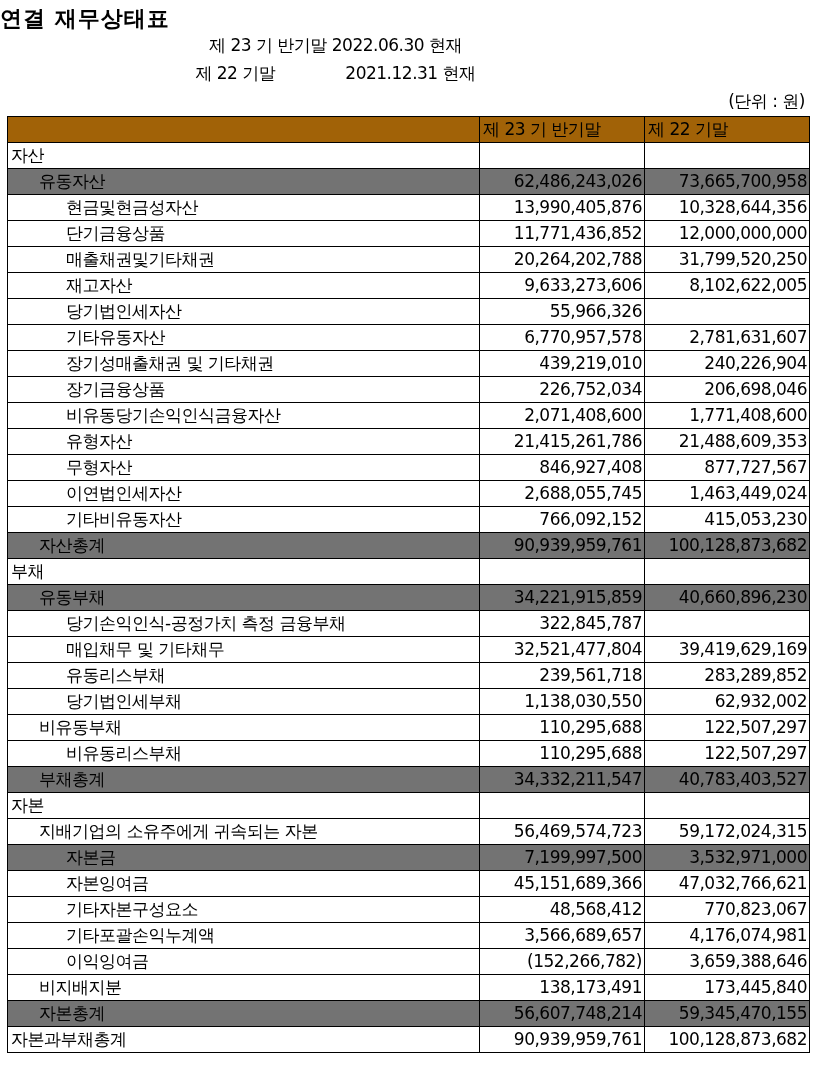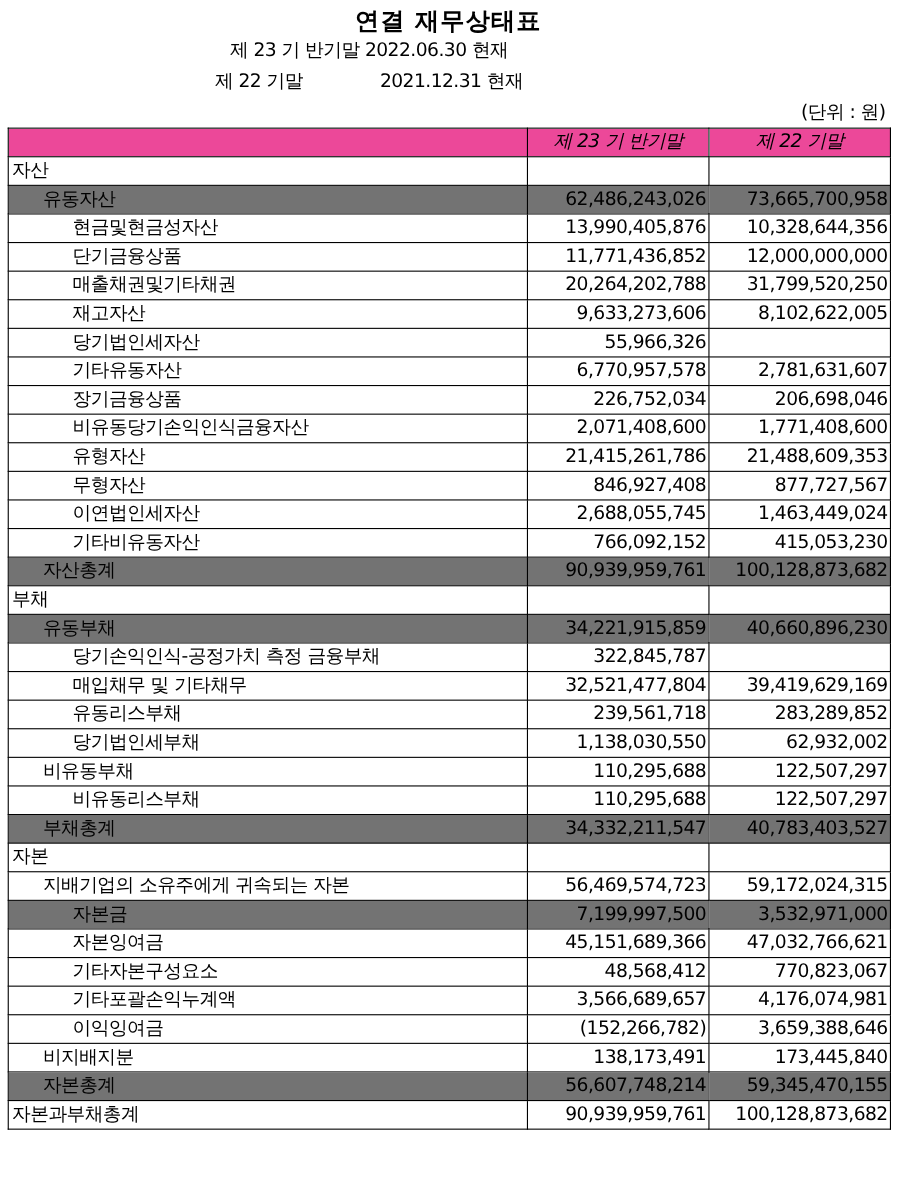--- a/index.html
+++ b/index.html
@@ -1,25 +1,25 @@
 <!DOCTYPE html>
 <html><head>
 <meta charset="utf-8">
 <style>
   html, body { margin: 0; padding: 0; background: #ffffff; }
   body { width: 815px; height: 1083px; position: relative; font-family: "DejaVu Sans", sans-serif; color: #000; overflow: hidden; }
-  .title { position: absolute; left: 0; width: 815px; text-align: center; top: 4px; font-size: 22px; font-weight: bold; letter-spacing: 1px; }
+  .title { position: absolute; left: 0; width: 815px; text-align: left; top: 4px; font-size: 22px; font-weight: bold; letter-spacing: 1px; }
   .subtitle { position: absolute; left: 0; width: 671px; text-align: center; font-size: 17px; letter-spacing: -0.5px; }
   .sub1 { top: 34px; }
   .sub2 { top: 62px; }
   .sub2 .gap { display: inline-block; width: 70px; }
   .unit { position: absolute; right: 10px; top: 90px; font-size: 17px; letter-spacing: -0.5px; }
   table { position: absolute; left: 7px; top: 116px; width: 802px; border-collapse: collapse; table-layout: fixed; }
   td, th { border: 1px solid #000; height: 25px; padding: 0 3px; font-size: 17px; font-weight: normal; white-space: nowrap; overflow: hidden; letter-spacing: -0.5px; line-height: 25px; }
-  th { background: #ec4899; text-align: center; font-style: italic; }
+  th { background: #a16207; text-align: left; }
   td.num { text-align: right; padding-right: 2px; }
   td.lbl { text-align: left; }
   tr.hl td { background: #737373; }
   .i0 { padding-left: 3px; }
   .i1 { padding-left: 31px; }
   .i2 { padding-left: 58px; }
   col.c1 { width: 472px; }
   col.c2 { width: 165px; }
   col.c3 { width: 165px; }
 </style>
@@ -79,20 +79,25 @@
         <td class="lbl i2">당기법인세자산</td>
         <td class="num">55,966,326</td>
         <td class="num"></td>
       </tr>
       <tr>
         <td class="lbl i2">기타유동자산</td>
         <td class="num">6,770,957,578</td>
         <td class="num">2,781,631,607</td>
       </tr>
       <tr>
+        <td class="lbl i2">장기성매출채권 및 기타채권</td>
+        <td class="num">439,219,010</td>
+        <td class="num">240,226,904</td>
+      </tr>
+      <tr>
         <td class="lbl i2">장기금융상품</td>
         <td class="num">226,752,034</td>
         <td class="num">206,698,046</td>
       </tr>
       <tr>
         <td class="lbl i2">비유동당기손익인식금융자산</td>
         <td class="num">2,071,408,600</td>
         <td class="num">1,771,408,600</td>
       </tr>
       <tr>

